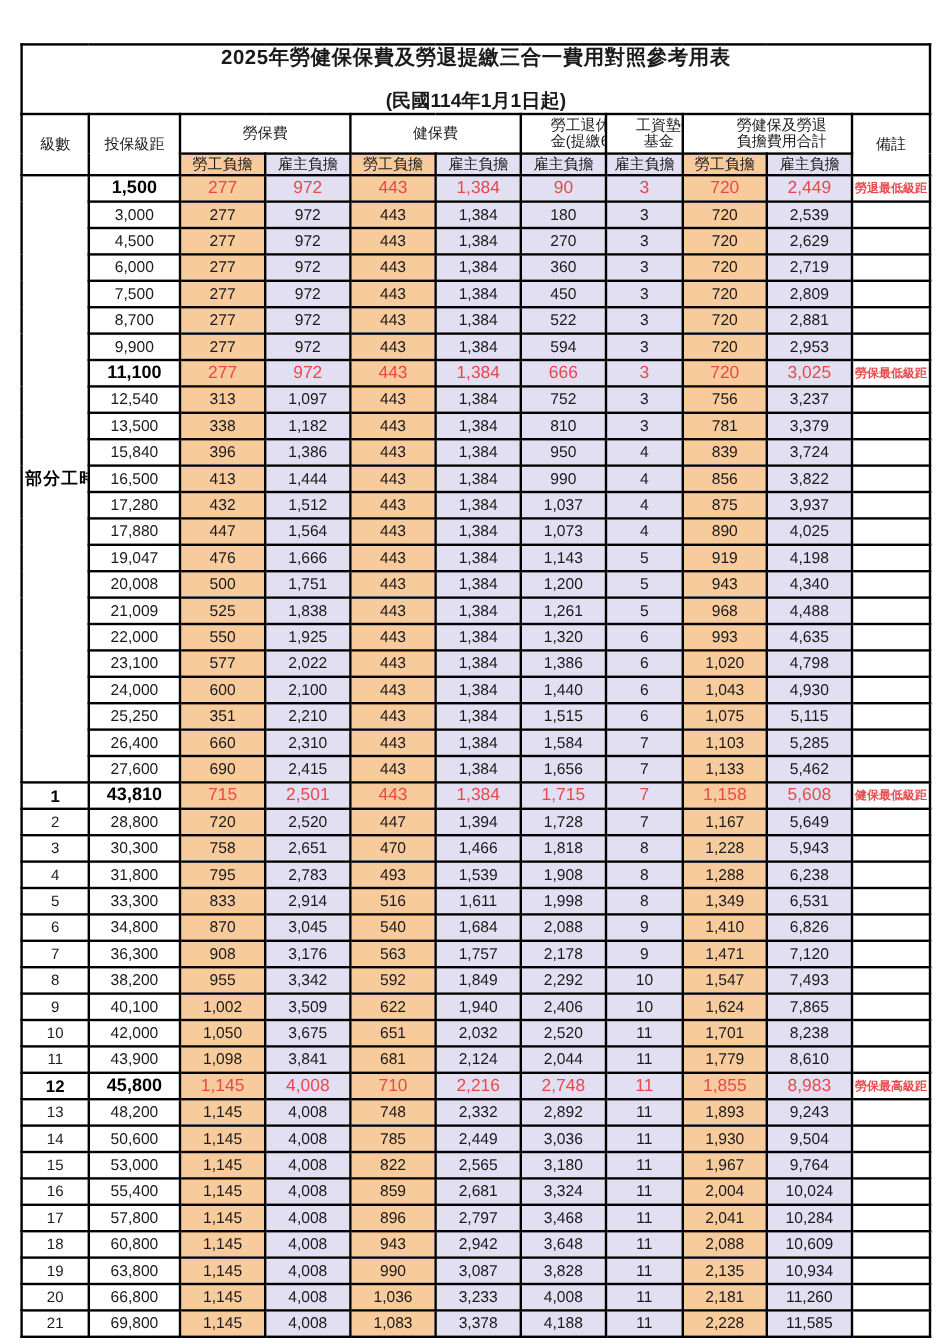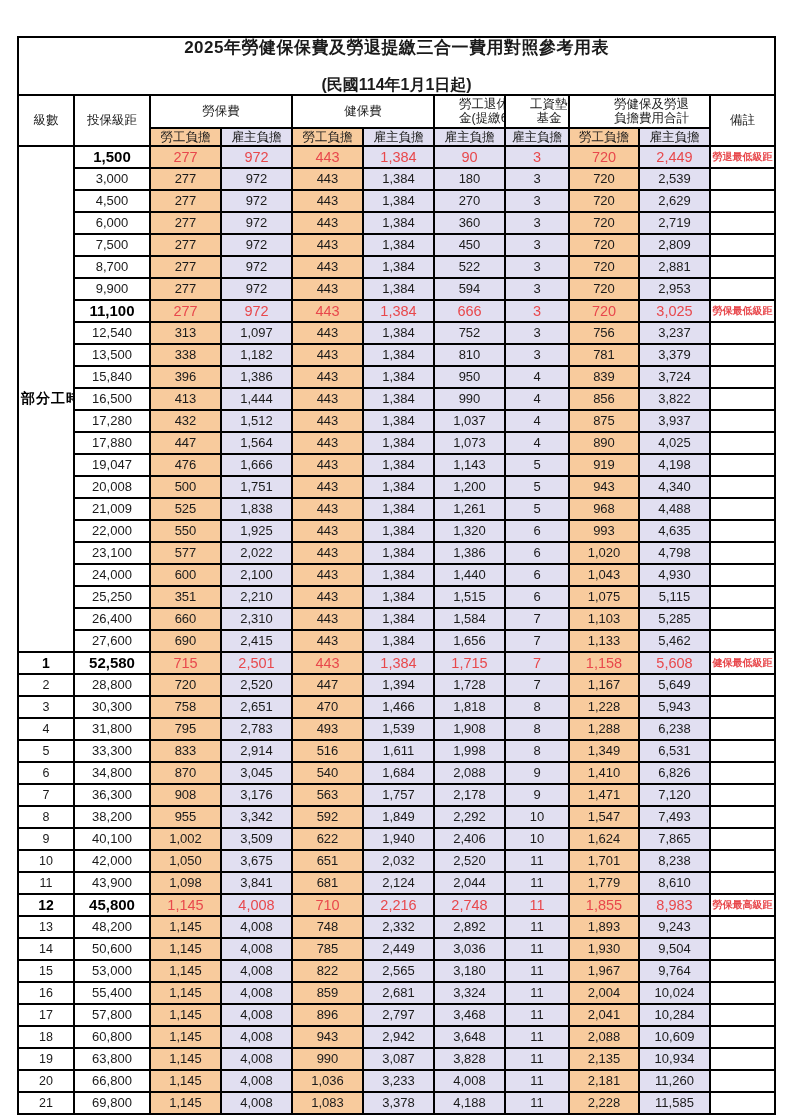--- a/index.html
+++ b/index.html
@@ -381,21 +381,21 @@
         <td class="w-bg num">443</td>
         <td class="e-bg num">1,384</td>
         <td class="e-bg num">1,656</td>
         <td class="e-bg num">7</td>
         <td class="w-bg num">1,133</td>
         <td class="e-bg num">5,462</td>
         <td class="remark"></td>
       </tr>
       <tr class="hl">
         <td class="level">1</td>
-        <td class="bracket">52,580</td>
+        <td class="bracket">43,810</td>
         <td class="w-bg num">715</td>
         <td class="e-bg num">2,501</td>
         <td class="w-bg num">443</td>
         <td class="e-bg num">1,384</td>
         <td class="e-bg num">1,715</td>
         <td class="e-bg num">7</td>
         <td class="w-bg num">1,158</td>
         <td class="e-bg num">5,608</td>
         <td class="remark">健保最低級距</td>
       </tr>

